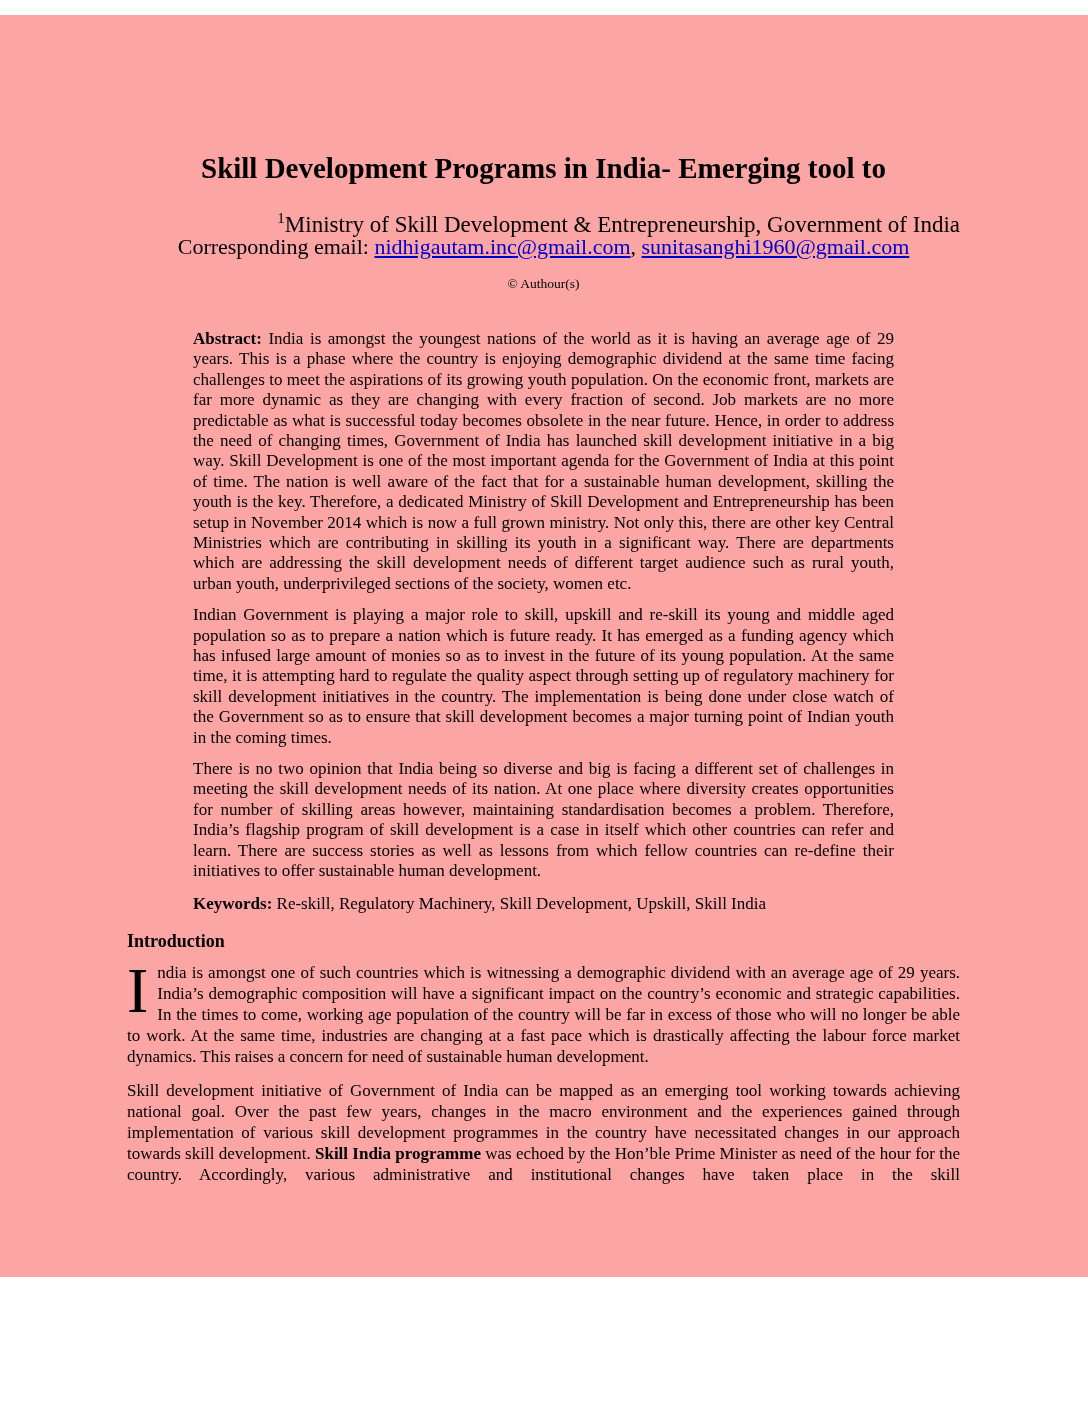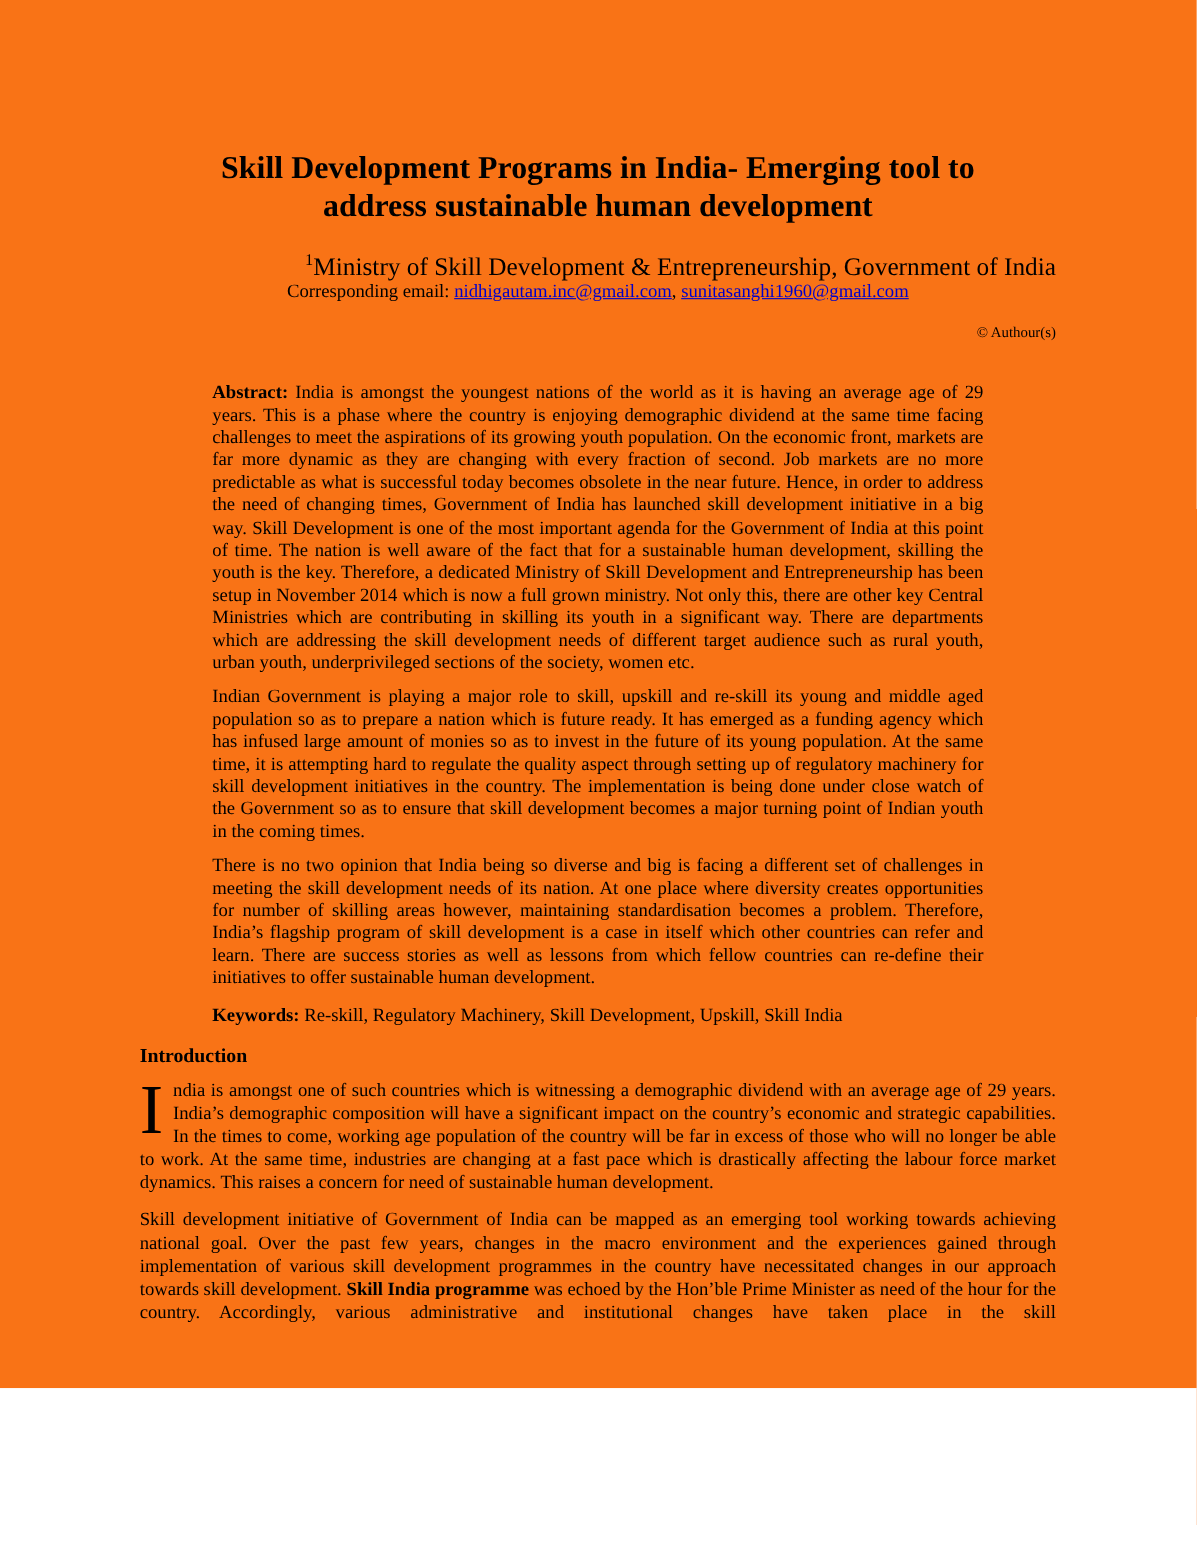--- a/index.html
+++ b/index.html
@@ -4,22 +4,22 @@
 <style>
   html, body {
     margin: 0;
     padding: 0;
     background: #ffffff;
   }
   .page {
     position: relative;
     width: 1088px;
     height: 1262px;
-    margin: 0 auto;
-    background: #f97316;
+    margin: 15px auto;
+    background: #fca5a5;
     color: #000000;
     font-family: "Liberation Serif", serif;
     box-sizing: border-box;
     padding: 136px 128px 0 127px;
     overflow: hidden;
   }
   .paper-title {
     font-size: 29px;
     font-weight: bold;
     text-align: center;
@@ -36,31 +36,31 @@
     font-size: 0.65em;
   }
   .affil-line {
     text-align: right;
     font-size: 23px;
     line-height: 22px;
     margin: 0;
   }
   .email-line {
     text-align: center;
-    font-size: 17px;
+    font-size: 22px;
     line-height: 22px;
     margin: 0;
   }
   .email-link {
     color: #0000CC;
     text-decoration: underline;
     cursor: pointer;
   }
   .imprint {
-    text-align: right;
+    text-align: center;
     font-size: 13.5px;
     line-height: 16px;
     margin-top: 18px;
   }
   .imprint p { margin: 0; }
   .abstract-block {
     margin: 37px 66px 0 66px;
   }
   .abstract-block p {
     font-size: 17px;
@@ -92,21 +92,21 @@
   .justify-last {
     text-align-last: justify;
   }
   b.inline-label { font-weight: bold; font-family: Liberation Serif, serif; }
 </style>
 </head>
 <body>
 
 <div class="page">
 
-  <h1 class="paper-title"><span>Skill Development Programs in India- Emerging tool to</span><br><span>address sustainable human development</span></h1>
+  <h1 class="paper-title"><span>Skill Development Programs in India- Emerging tool to</span><br></h1>
 
 
   <p class="affil-line"><sup>1</sup><span>Ministry of Skill Development &amp; Entrepreneurship, Government of India</span></p>
 
 
   <p class="email-line"><span>Corresponding email: </span><a class="email-link">nidhigautam.inc@gmail.com</a><span>, </span><a class="email-link">sunitasanghi1960@gmail.com</a></p>
 
   <div class="imprint">
     <p>© Authour(s)</p>
   </div>

